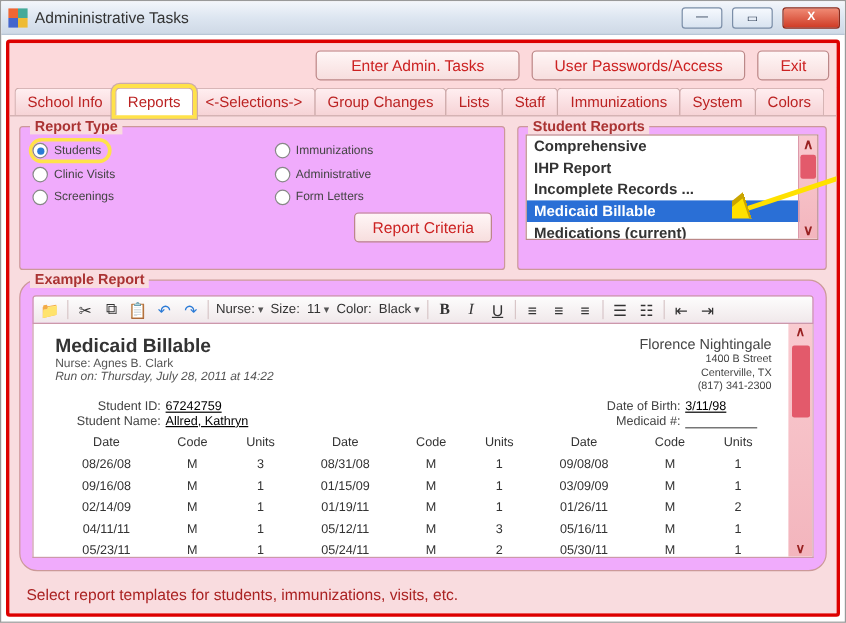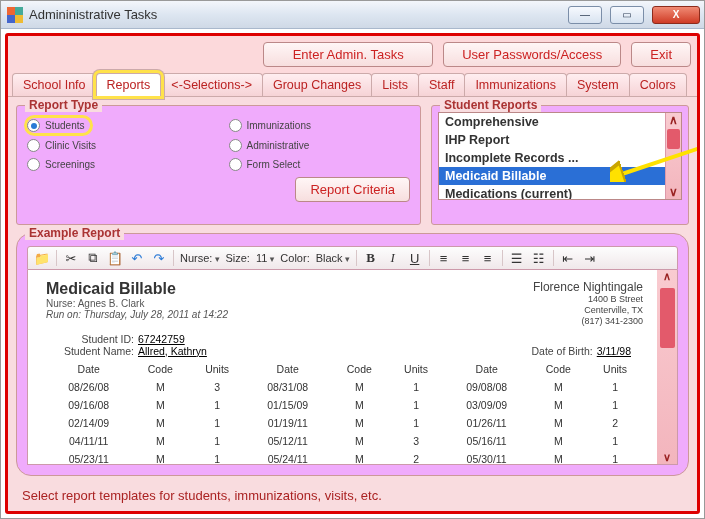--- a/index.html
+++ b/index.html
@@ -269,21 +269,21 @@
             <div class="radio-item">
               <span class="radio-dot"></span>
               <span>Administrative</span>
             </div>
             <div class="radio-item">
               <span class="radio-dot"></span>
               <span>Screenings</span>
             </div>
             <div class="radio-item">
               <span class="radio-dot"></span>
-              <span>Form Select</span>
+              <span>Form Letters</span>
             </div>
           </div>
         <div class="criteria-wrap">
           <div class="btn criteria">Report Criteria</div>
         </div>
       </div>
 
       <div class="groupbox student-reports">
         <div class="legend">Student Reports</div>
         <div class="list" id="srlist">
@@ -366,20 +366,24 @@
             <div class="f">
                 <span class="lab">Student Name:</span>
                 <span class="val">Allred, Kathryn</span>
               </div>
           </div>
           <div style="margin-left:auto;">
             <div class="f">
                 <span class="lab">Date of Birth:</span>
                 <span class="val">3/11/98</span>
               </div>
+            <div class="f">
+                <span class="lab">Medicaid #:</span>
+                <span class="val" style="min-width:60px; border-bottom:1px solid #555; display:inline-block;"></span>
+              </div>
           </div>
         </div>
 
         <table class="rpt">
           <thead>
               <tr id="rpthead">
                 <th>Date</th>
                 <th>Code</th>
                 <th>Units</th>
                 <th>Date</th>

